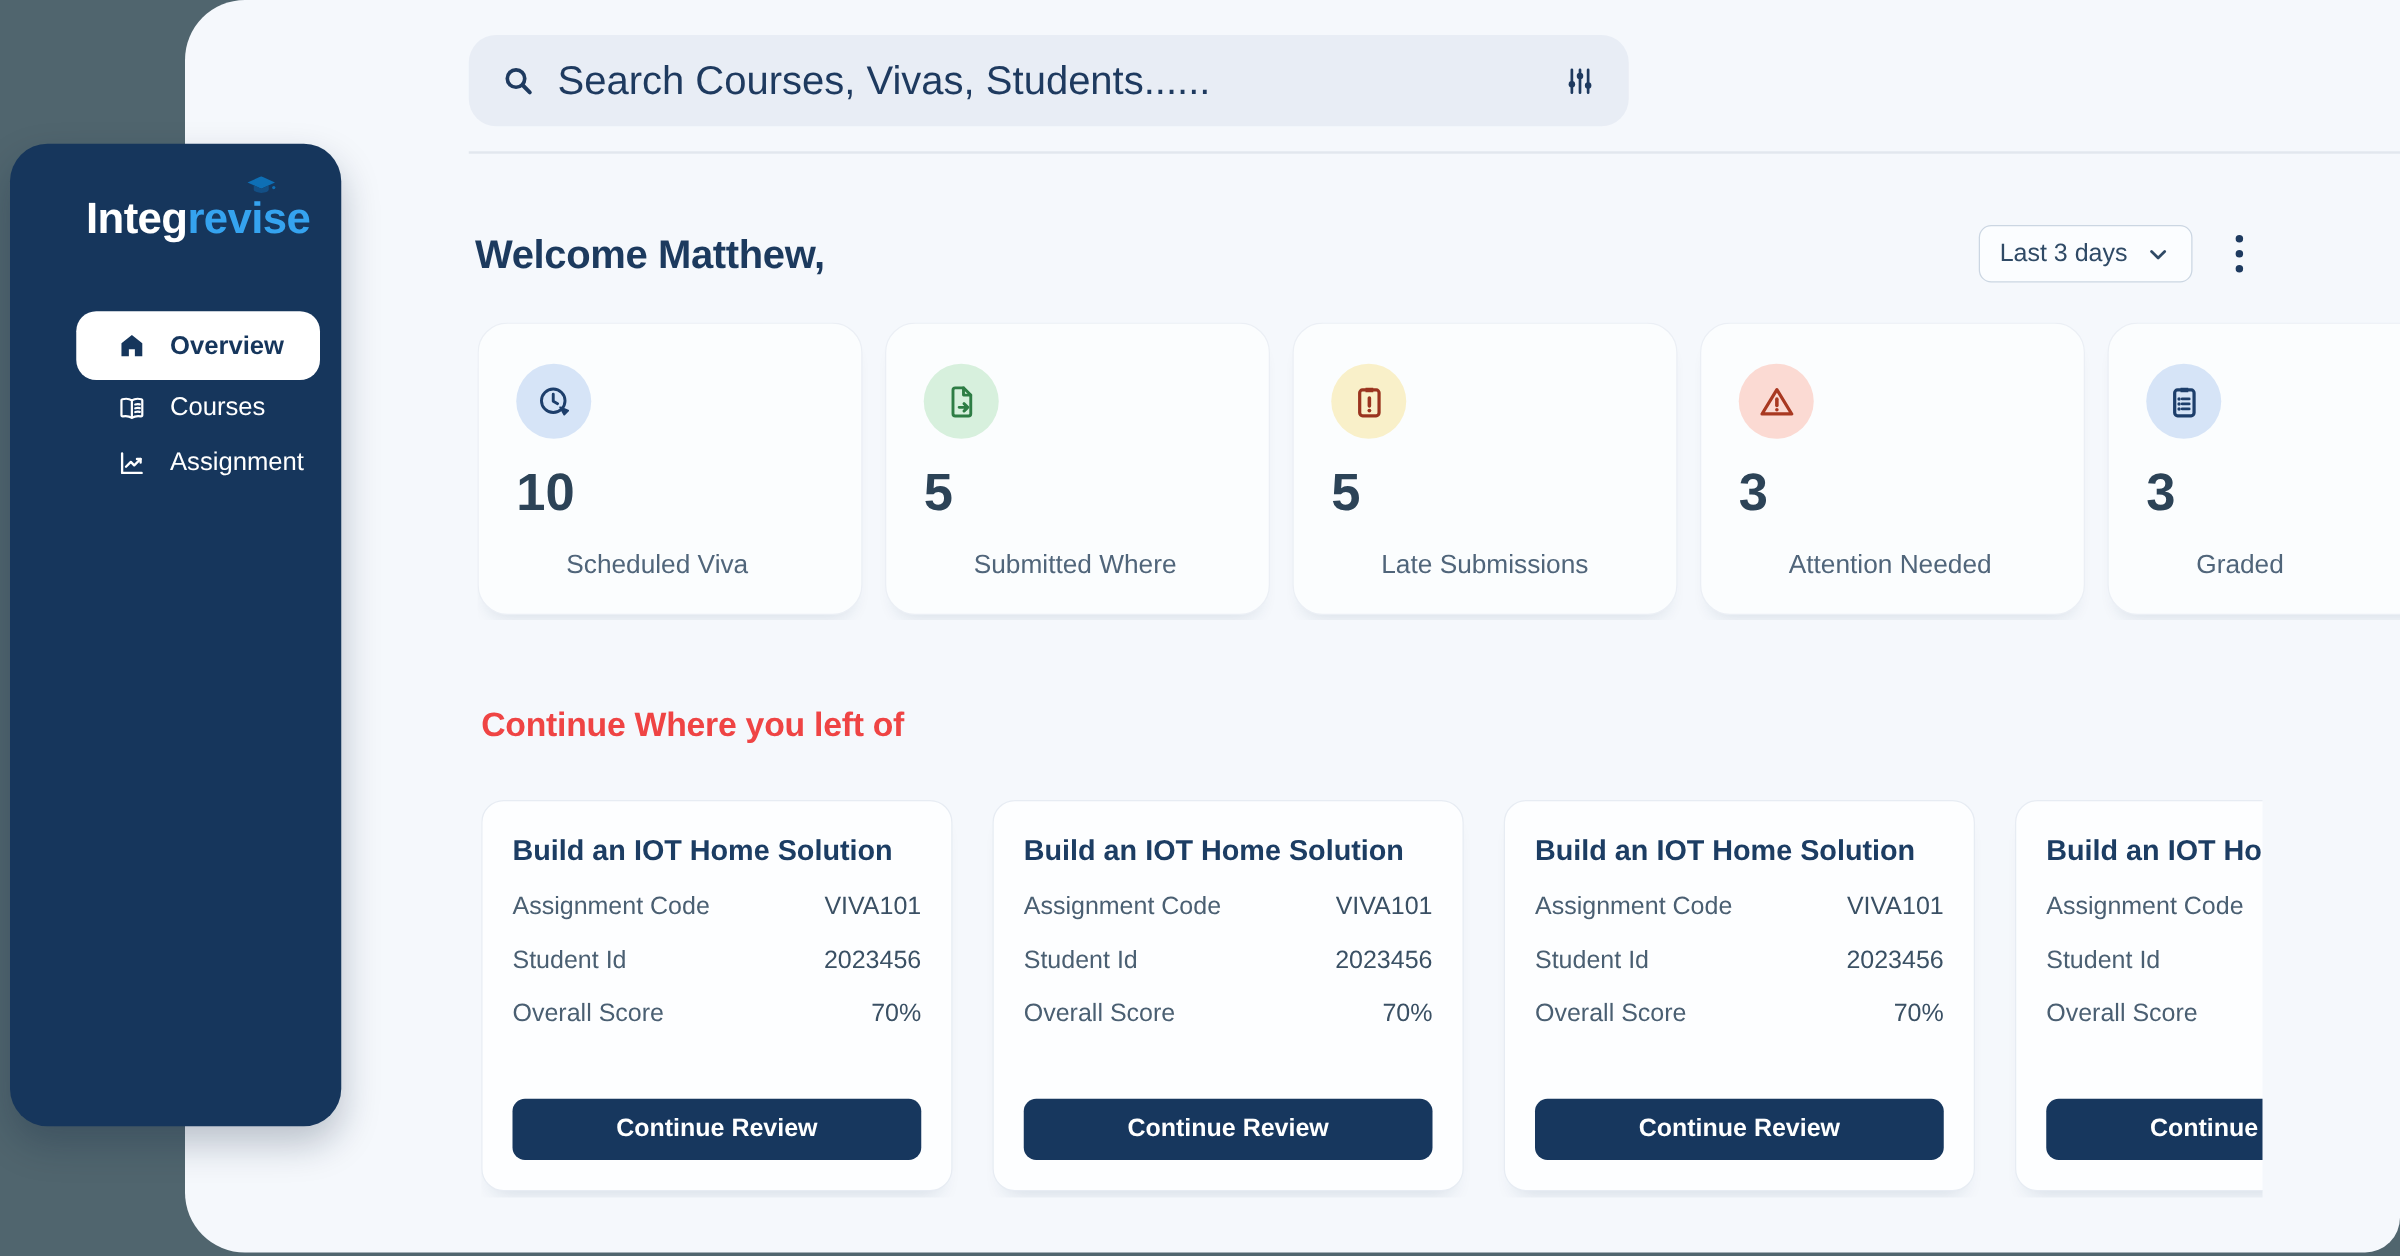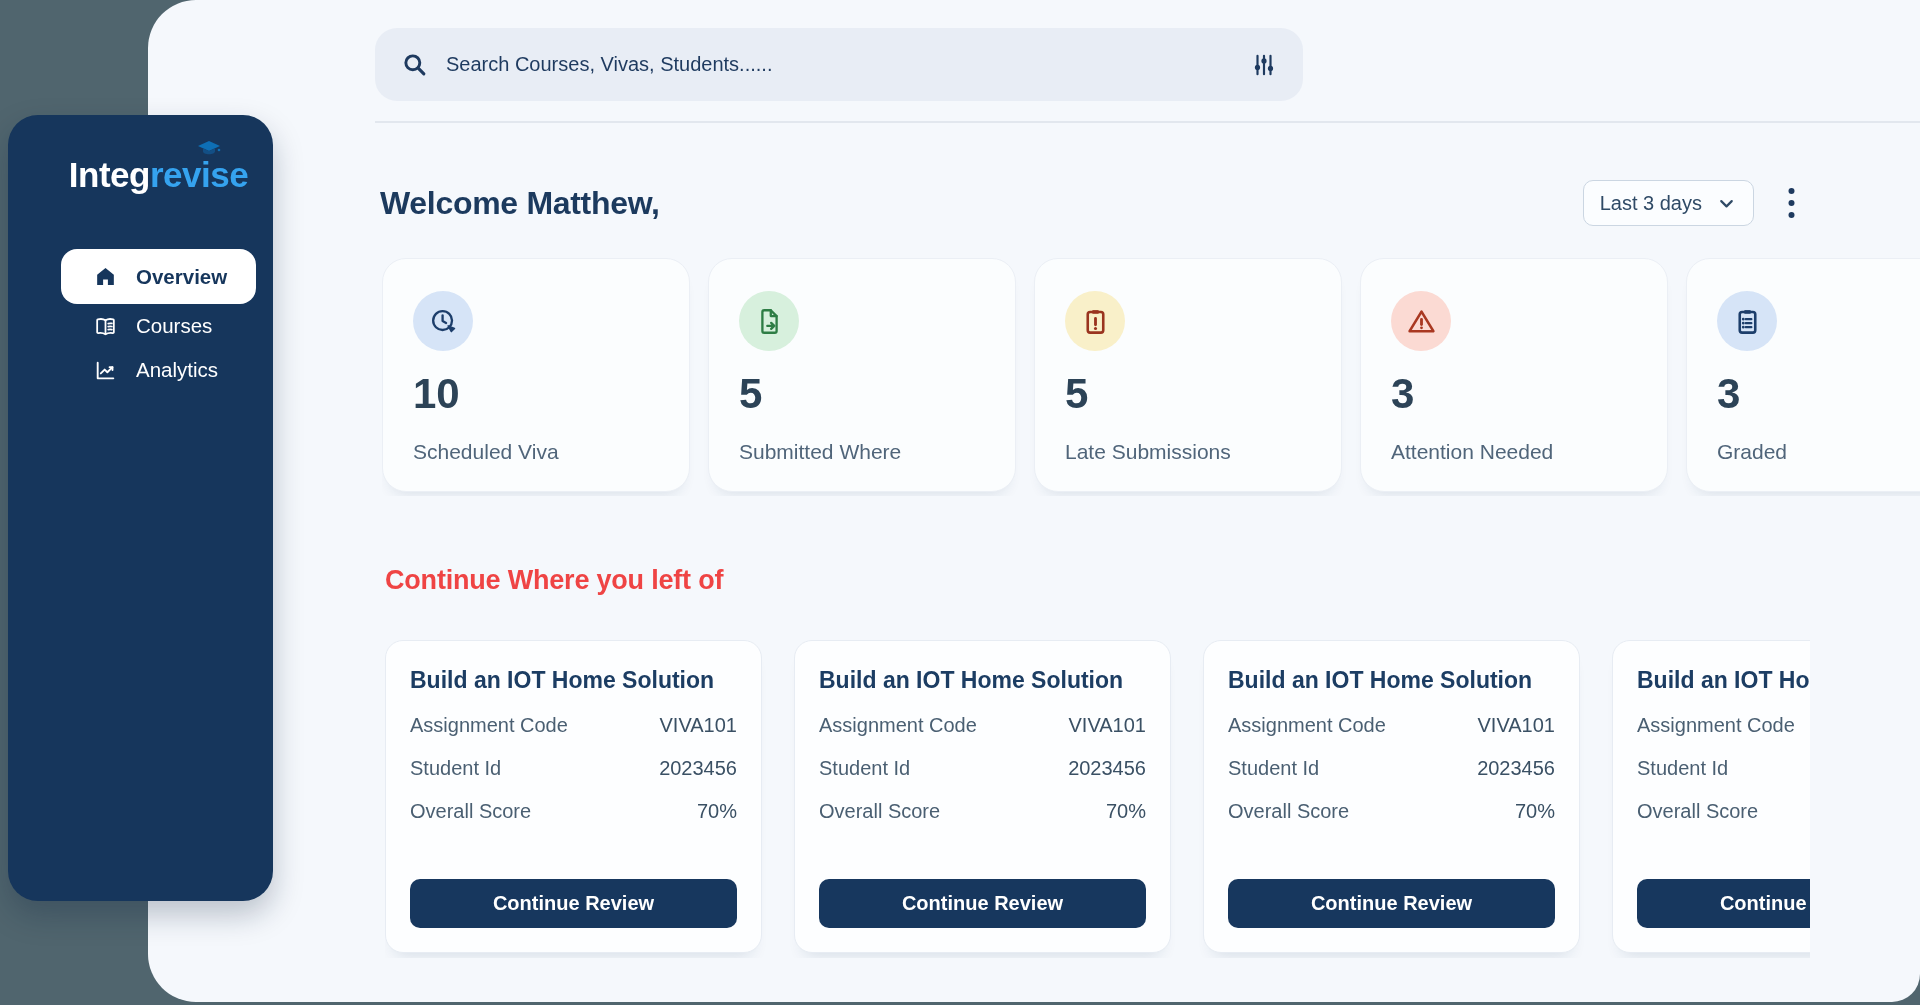--- a/index.html
+++ b/index.html
@@ -25,21 +25,21 @@
   .nav-item.active { background:#FFFFFF; color:#16365C; height:55px; font-weight:700; }
   .nav-item svg { width:25px; height:25px; flex:0 0 auto; }
 
   
   .search-bar { position:absolute; left:227px; top:28px; width:928px; height:73px;
                 background:#E8EDF5; border-radius:22px; display:flex; align-items:center;
                 padding:0 26px; gap:18px; }
   .search-bar svg { flex:0 0 auto; }
   .search-input { flex:1; border:none; outline:none; background:transparent;
                   font-family:"Liberation Sans", sans-serif;
-                  font-size:20px; color:#1E3A5F; }
+                  font-size:32px; color:#1E3A5F; }
   .search-input::placeholder { color:#1E3A5F; opacity:1; }
   .header-divider { position:absolute; left:227px; right:0; top:121px; height:2px;
                     background:#E2E7EE; }
 
   
   .welcome-row { position:absolute; left:232px; right:118px; top:178px; height:50px;
                  display:flex; align-items:center; }
   .welcome-title { font-size:32px; font-weight:700; color:#1C3A5E; letter-spacing:-.3px; }
   .range-select { margin-left:auto; height:46px; padding:0 16px; display:flex;
                   align-items:center; gap:14px; background:#FBFDFF;
@@ -52,21 +52,21 @@
   .stats-row { position:absolute; left:234px; top:258px; right:0; height:238px;
                display:flex; gap:18px; overflow:hidden; }
   .stat-card { flex:0 0 308px; height:234px; background:#FBFDFE;
                border:1px solid #EBEFF5; border-radius:24px; padding:30px 30px 0;
                box-shadow:0 10px 14px -8px rgba(23,55,94,.12); cursor:pointer; }
   .stat-icon-wrap { width:60px; height:60px; border-radius:50%; display:flex;
                     align-items:center; justify-content:center; margin-top:2px; }
   .stat-icon-wrap svg { width:31px; height:31px; }
   .stat-value { margin-top:22px; font-size:42px; font-weight:600; color:#2C4357;
                 line-height:1; }
-  .stat-label { margin-top:25px; font-size:21px; color:#50657A; }
+  .stat-label { margin-top:25px; font-size:21px; color:#50657A;margin-left:40px; }
 
   
   .section-title { position:absolute; left:237px; top:565px; font-size:27px;
                    font-weight:700; color:#ef4444; letter-spacing:-.2px; }
   .courses-row { position:absolute; left:237px; top:640px; width:1425px; height:318px;
                  display:flex; gap:32px; overflow:hidden; }
   .course-card { flex:0 0 377px; height:313px; background:#FDFEFF;
                  border:1px solid #E7ECF3; border-radius:18px; padding:26px 24px 24px;
                  box-shadow:0 12px 16px -10px rgba(23,55,94,.14);
                  display:flex; flex-direction:column; }
@@ -274,16 +274,16 @@
         <path d="M14.6 9.2c1.2-.3 2.4-.3 3.5-.1M14.6 12.1c1.2-.3 2.4-.3 3.5-.1M14.6 15c1.2-.3 2.4-.3 3.5-.1"></path>
       </svg>
       <span>Courses</span>
     </div>
     <div class="nav-item">
       <svg viewBox="0 0 24 24" fill="none" stroke="currentColor" stroke-width="1.8" stroke-linecap="round" stroke-linejoin="round">
         <path d="M4.5 4.5v15h15"></path>
         <path d="M7.5 14.8l3.7-3.7 2.6 2.6 4.9-4.9"></path>
         <path d="M15.9 8.8h2.8v2.8"></path>
       </svg>
-      <span>Analytics</span>
+      <span>Assignment</span>
     </div>
   </div>
 </div>
 
 </body></html>

